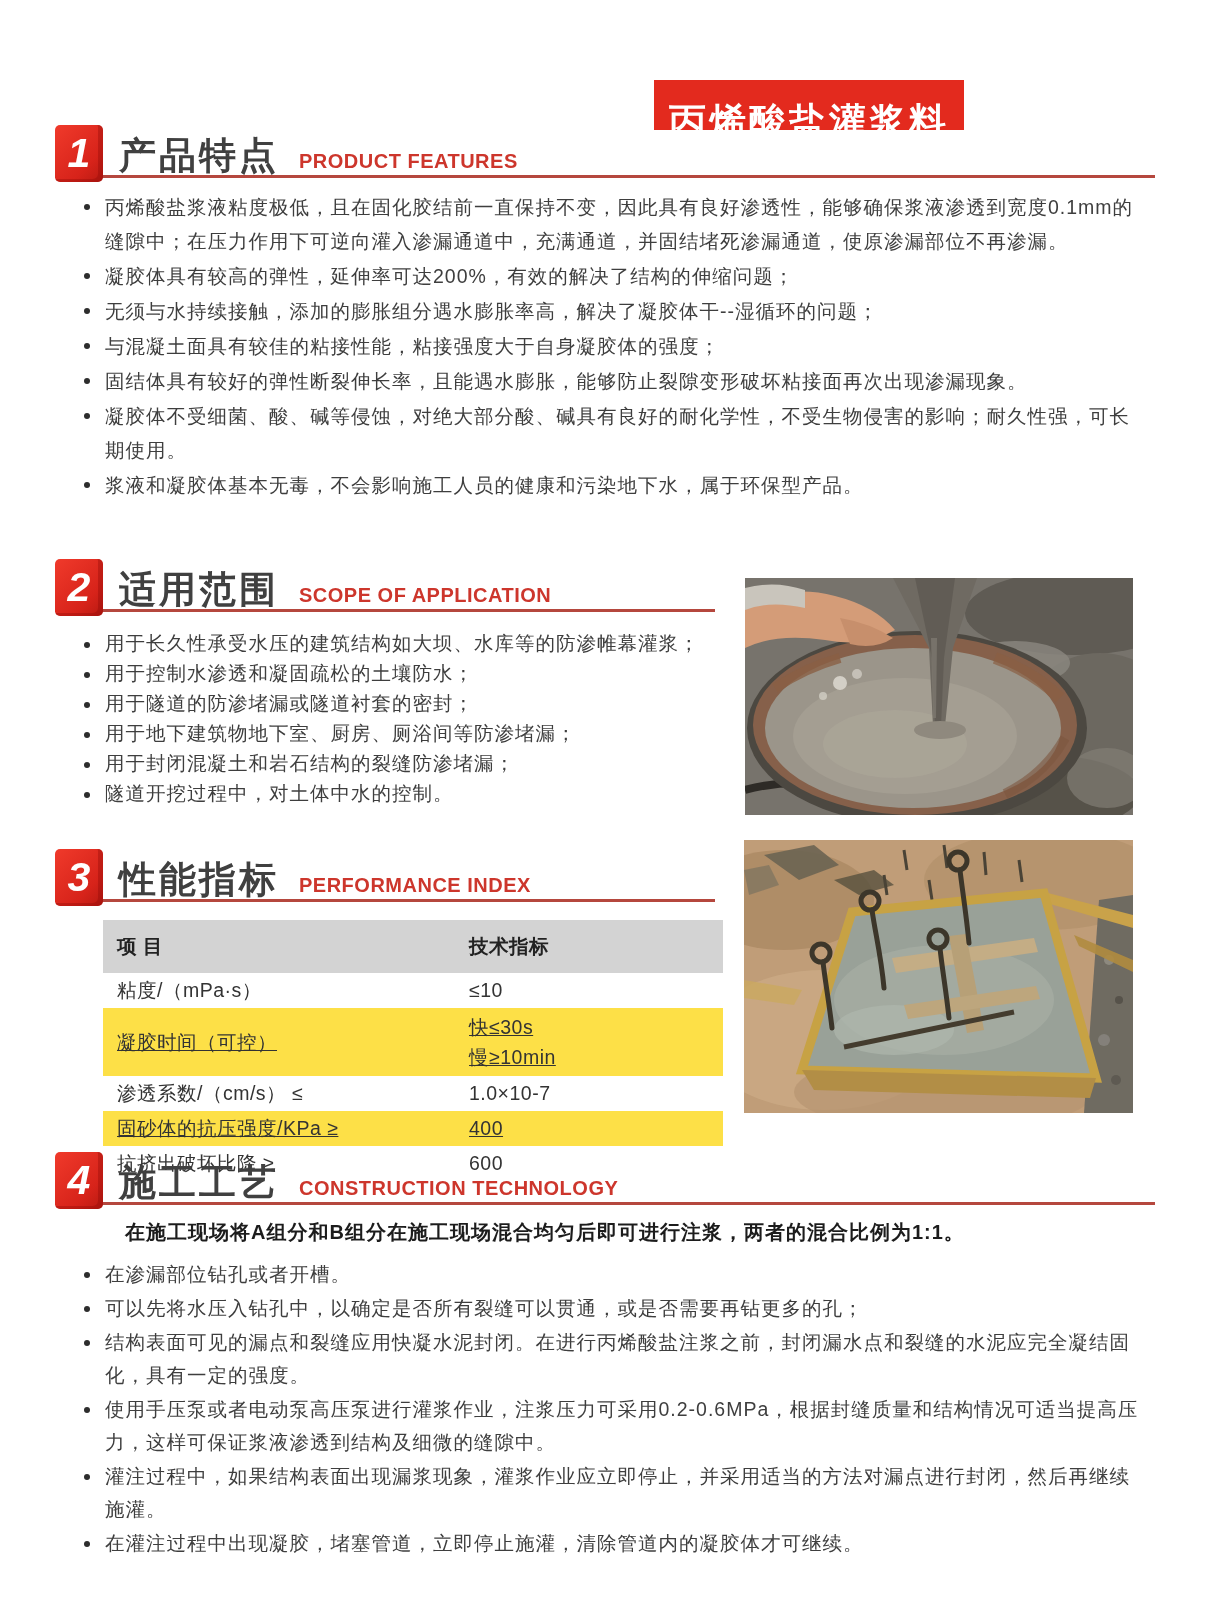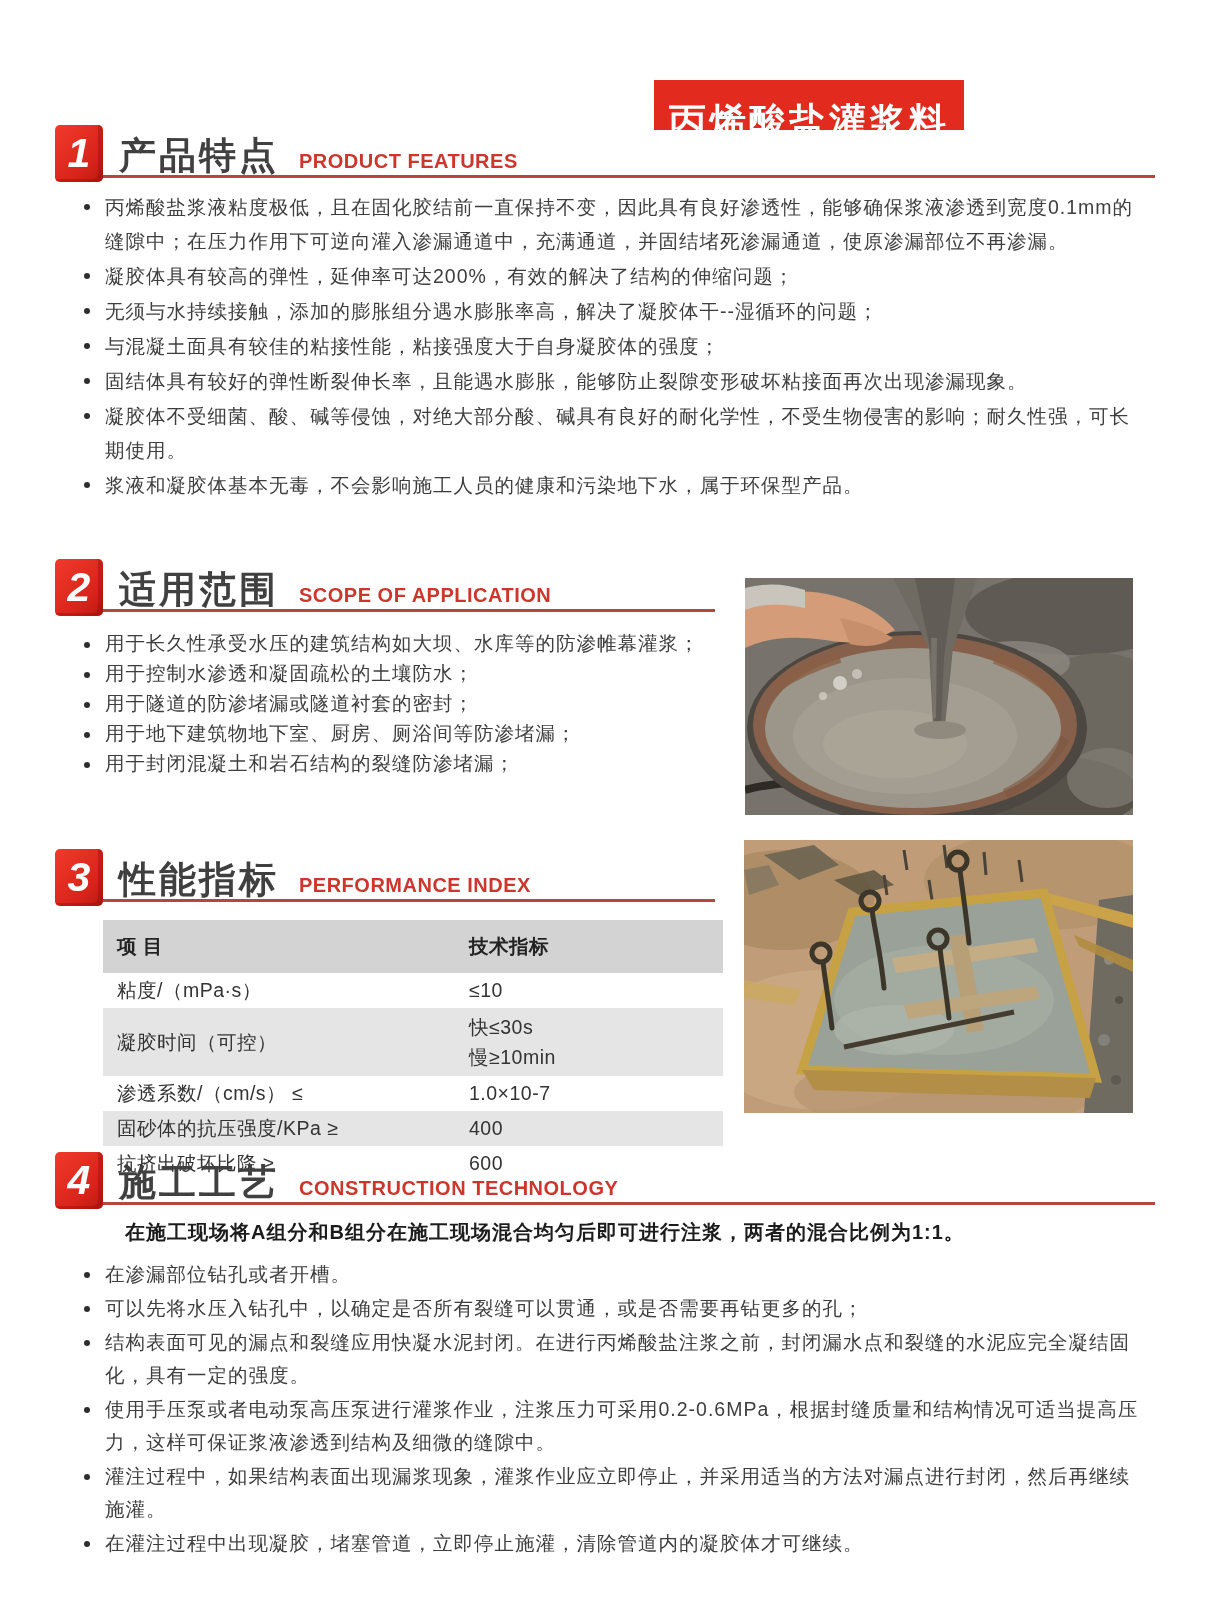--- a/index.html
+++ b/index.html
@@ -54,21 +54,21 @@
   
   table.perf {
     border-collapse:collapse; width:620px; margin:18px 0 0 48px;
     font-size:19.5px; color:#333; letter-spacing:0.5px;
   }
   table.perf th, table.perf td { text-align:left; font-weight:400; padding:4px 0 4px 14px; }
   table.perf col.c1 { width:352px; }
   table.perf thead tr { background:#d3d3d3; }
   table.perf thead th { font-weight:700; color:#222; height:53px; }
   table.perf tr { height:34px; }
-  table.perf tr.shade { background:#e5e5e5; }
+  table.perf tr.shade { background:#fde047;text-decoration:underline; }
   table.perf tr.tall { height:66px; }
   table.perf .cell-line { line-height:30px; }
   
   figure.photo { position:absolute; overflow:hidden; background:#777; }
   figure.photo svg { display:block; width:100%; height:100%; }
   #photo1 { left:745px; top:578px; width:388px; height:237px; }
   #photo2 { left:744px; top:840px; width:389px; height:273px; }
 </style>
 </head>
 <body>
@@ -101,20 +101,21 @@
       <div class="num-box">2</div>
       <div class="sec-title">适用范围</div>
       <div class="sec-sub">SCOPE OF APPLICATION</div>
     </div>
     <ul class="bullets" style="margin-top:16px;">
       <li>用于长久性承受水压的建筑结构如大坝、水库等的防渗帷幕灌浆；</li>
       <li>用于控制水渗透和凝固疏松的土壤防水；</li>
       <li>用于隧道的防渗堵漏或隧道衬套的密封；</li>
       <li>用于地下建筑物地下室、厨房、厕浴间等防渗堵漏；</li>
       <li>用于封闭混凝土和岩石结构的裂缝防渗堵漏；</li>
+      <li>隧道开挖过程中，对土体中水的控制。</li>
     </ul>
   </section>
 
   <section class="sec sec3" style="top:842px; width:665px;">
     <div class="sec-head">
       <div class="sec-rule" style="width:660px;"></div>
       <div class="num-box">3</div>
       <div class="sec-title">性能指标</div>
       <div class="sec-sub">PERFORMANCE INDEX</div>
     </div>

